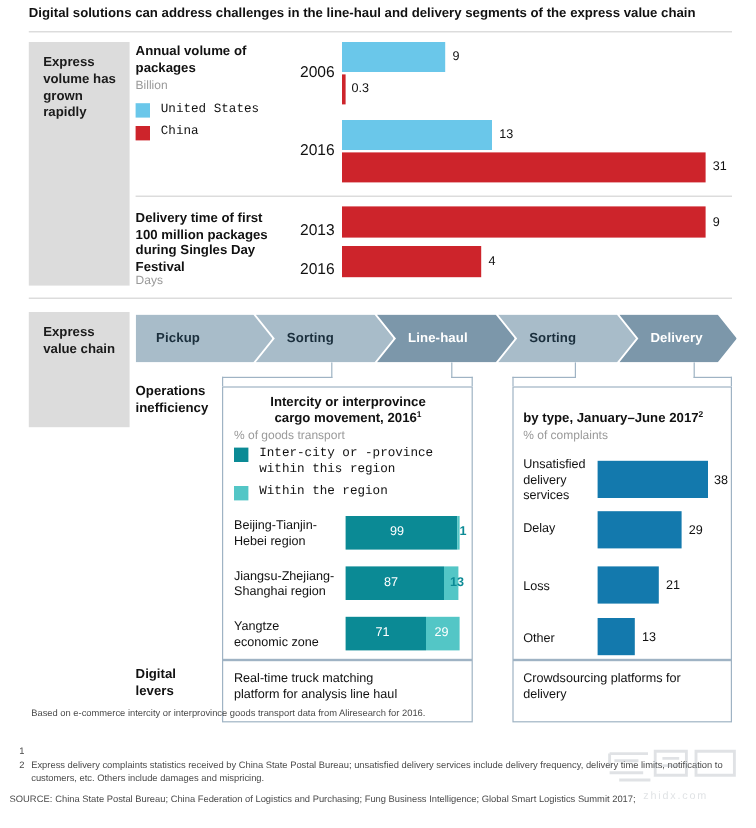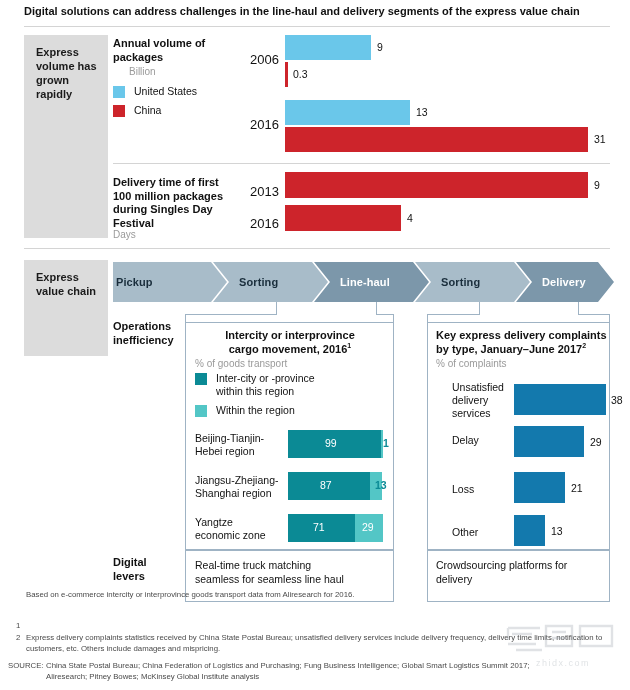--- a/index.html
+++ b/index.html
@@ -34,21 +34,21 @@
   
   .hd-bold{font-size:11px;font-weight:bold;line-height:13.5px;color:#111;}
   .hd-sub{font-size:10px;line-height:13px;color:#9a9a9a;}
   .cat{font-size:10.5px;line-height:13px;color:#111;}
   .yr{font-size:13px;color:#111;}
   sup{font-size:7px;vertical-align:super;line-height:0;}
 
   
   .lg-row{display:flex;align-items:flex-start;margin-bottom:6px;}
   .sw{width:12px;height:12px;flex:0 0 12px;margin-right:9px;margin-top:1px;}
-  .lg-lbl{font-size:10.5px;line-height:13px;color:#111;}
+  .lg-lbl{font-size:10.5px;line-height:13px;color:#111;font-family:Liberation Mono, monospace;}
 
   
   .bar{position:absolute;}
   .bar-lbl{position:absolute;font-size:10.5px;color:#111;}
   .bar-lbl-in{position:absolute;font-size:10.5px;color:#fff;font-weight:normal;}
 
   
   .chev{
     position:absolute;height:40px;
     display:flex;align-items:center;
@@ -80,21 +80,21 @@
 <div class="rule" style="left:24px;top:26px;width:586px;"></div>
 
 <div class="abs row-label" style="left:24px;top:35px;width:84px;height:203px;white-space:pre-line;">Express
 volume has
 grown rapidly</div>
 
 <div class="abs hd-bold" style="left:113px;top:37px;width:120px;">
   <span>Annual volume of</span><br>
   <span>packages</span>
 </div>
-<div class="abs hd-sub" style="left:129px;top:65px;">Billion</div>
+<div class="abs hd-sub" style="left:113px;top:65px;">Billion</div>
 
 <div class="abs" style="left:113px;top:85px;width:130px;">
   <div class="lg-row">
     <span class="sw" style="background:#6ac7ea;"></span>
     <span class="lg-lbl">United States</span>
   </div>
   <div class="lg-row">
     <span class="sw" style="background:#cd242b;"></span>
     <span class="lg-lbl">China</span>
   </div>
@@ -134,21 +134,21 @@
   <div class="bar" style="left:285px;top:205px;width:116px;height:26px;background:#cd242b;"></div>
   <div class="bar-lbl" style="left:407px;top:212px;">4</div>
 </div>
 
 <div class="rule" style="left:24px;top:248px;width:586px;"></div>
 
 <div class="abs row-label" style="left:24px;top:260px;width:84px;height:96px;white-space:pre-line;">Express
 value chain</div>
 
 <div class="chev first" style="left:113px;top:262px;width:114px;background:#a8bcc9;">
-  <span class="chev-lbl" style="padding-left:3px;color:#1a2e3c;">Pickup</span>
+  <span class="chev-lbl" style="padding-left:17px;color:#1a2e3c;">Pickup</span>
 </div>
 <div class="chev" style="left:213px;top:262px;width:115px;background:#a8bcc9;">
   <span class="chev-lbl" style="color:#1a2e3c;">Sorting</span>
 </div>
 <div class="chev" style="left:314px;top:262px;width:115px;background:#7c97aa;">
   <span class="chev-lbl" style="color:#ffffff;">Line-haul</span>
 </div>
 <div class="chev" style="left:415px;top:262px;width:115px;background:#a8bcc9;">
   <span class="chev-lbl" style="color:#1a2e3c;">Sorting</span>
 </div>
@@ -223,26 +223,26 @@
   </div>
   <div class="bar" style="left:288px;top:514px;width:67px;height:28px;background:#0b8a95;"></div>
   <div class="bar-lbl-in" style="left:313px;top:521px;">71</div>
   <div class="bar" style="left:355px;top:514px;width:28px;height:28px;background:#53c6c6;"></div>
   <div class="bar-lbl-in" style="left:362px;top:521px;">29</div>
 </div>
 
 <div class="dbox" style="left:427px;top:322px;width:183px;height:228px;"></div>
 
 <div class="abs hd-bold" style="left:436px;top:329px;width:180px;">
-  <span>Key express delivery complaints</span><br>
+  <br>
   <span>by type, January–June 2017</span><sup>2</sup>
 </div>
 <div class="abs hd-sub" style="left:436px;top:357px;">% of complaints</div>
 
-<div class="abs" style="left:16px;top:0;width:560px;height:560px;">
+<div class="abs" style="left:0;top:0;width:560px;height:560px;">
   <div class="cat abs" style="left:436px;top:381px;width:62px;">
     <span>Unsatisfied</span><br>
     <span>delivery</span><br>
     <span>services</span>
   </div>
   <div class="bar" style="left:498px;top:384px;width:92px;height:31px;background:#1379ad;"></div>
   <div class="bar-lbl" style="left:595px;top:394px;">38</div>
 
   <div class="cat abs" style="left:436px;top:434px;width:62px;">
     <span>Delay</span>
@@ -262,39 +262,38 @@
   <div class="bar" style="left:498px;top:515px;width:31px;height:31px;background:#1379ad;"></div>
   <div class="bar-lbl" style="left:535px;top:525px;">13</div>
 </div>
 
 <div class="abs hd-bold" style="left:113px;top:556px;width:70px;white-space:pre-line;">Digital
 levers</div>
 
 <div class="dbox" style="left:185px;top:550px;width:209px;height:52px;"></div>
 <div class="abs cat" style="left:195px;top:558px;width:195px;line-height:14px;">
   <span>Real-time truck matching</span><br>
-  <span>seamless for seamless line haul</span>
+  <span>platform for analysis line haul</span>
 </div>
 
 <div class="dbox" style="left:427px;top:550px;width:183px;height:52px;"></div>
 <div class="abs cat" style="left:436px;top:558px;width:170px;line-height:14px;">
   <span>Crowdsourcing platforms for</span><br>
   <span>delivery</span>
 </div>
 
 <div class="fn-num" style="left:16px;top:621px;">1</div>
 <div class="fn" style="left:26px;top:590px;width:580px;">Based on e-commerce intercity or interprovince goods transport data from Aliresearch for 2016.</div>
 
 <div class="fn-num" style="left:16px;top:633px;">2</div>
 <div class="fn" style="left:26px;top:633px;width:584px;">Express delivery complaints statistics received by China State Postal Bureau; unsatisfied delivery services include delivery frequency, delivery time limits, notification to customers, etc. Others include damages and mispricing.</div>
 
 <div class="src-lbl" style="left:8px;top:661px;">SOURCE:</div>
 <div class="src-lbl" style="left:46px;top:661px;width:564px;">
   <span>China State Postal Bureau; China Federation of Logistics and Purchasing; Fung Business Intelligence; Global Smart Logistics Summit 2017;</span><br>
-  <span>Aliresearch; Pitney Bowes; McKinsey Global Institute analysis</span>
 </div>
 
 <svg id="watermark" viewBox="0 0 120 52">
   <g fill="none" stroke="#9aa3ab" stroke-width="2.4">
     <path d="M6 8 L38 8 M6 8 L6 20 M10 14 L30 14"></path>
     <path d="M44 6 L70 6 L70 26 L44 26 Z"></path>
     <path d="M50 12 L64 12 M50 18 L64 18"></path>
     <path d="M78 6 L110 6 L110 26 L78 26 Z"></path>
     <path d="M6 24 L34 24 M14 30 L40 30"></path>
   </g>

